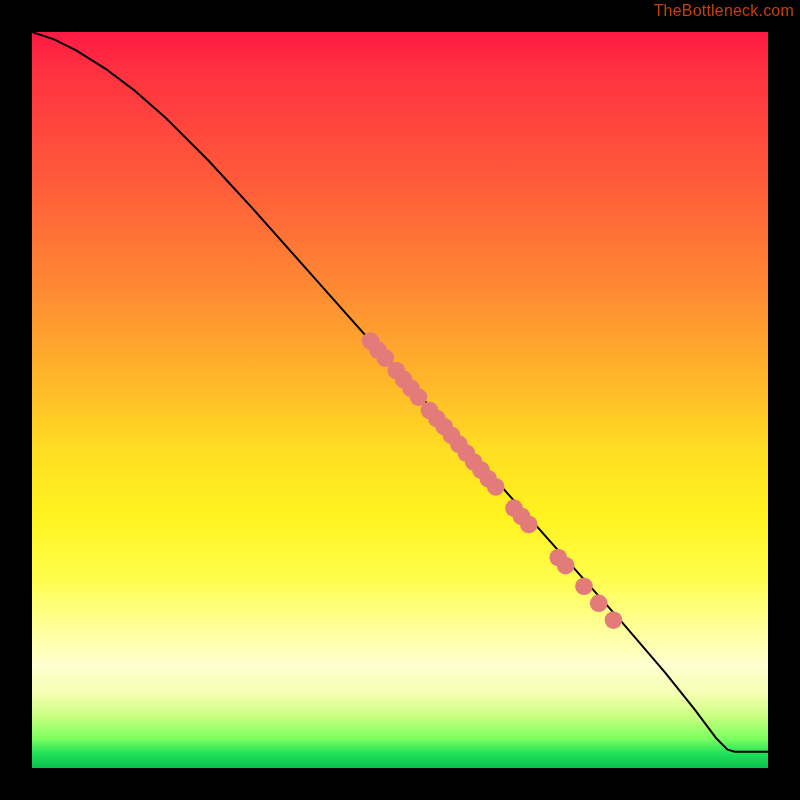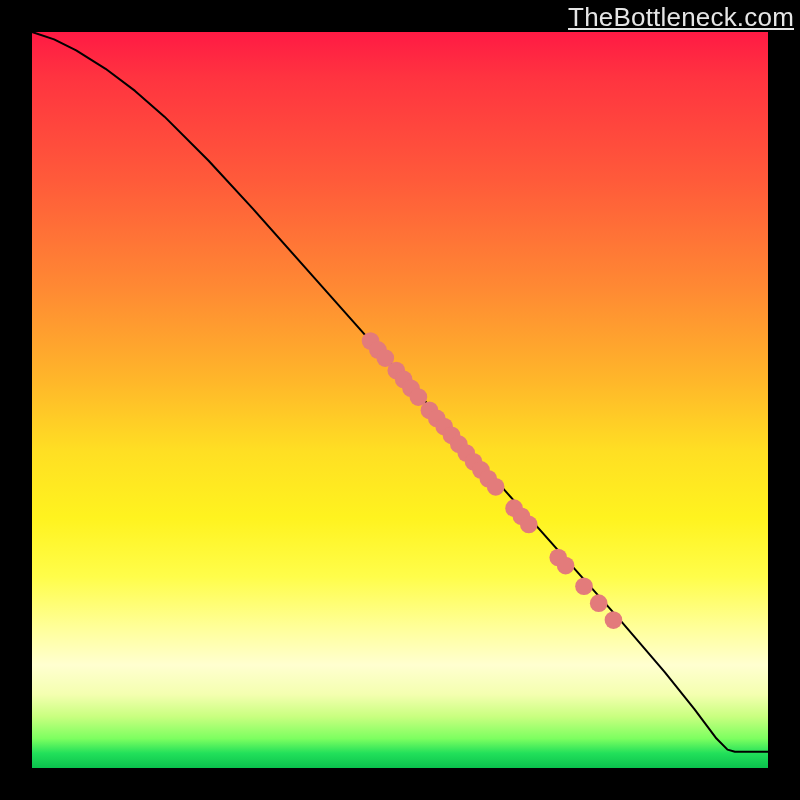--- a/index.html
+++ b/index.html
@@ -47,26 +47,25 @@
     left: 0;
     top: 0;
     width: 736px;
     height: 736px;
     overflow: visible;
   }
   .watermark {
     position: absolute;
     top: 2px;
     right: 6px;
-    color: #e5e5e5;
-    font-size: 26px;
+    color: #c2410c;
+    font-size: 16px;
     font-weight: 500;
     letter-spacing: 0.2px;
     user-select: none;
-    text-decoration: underline;
   }
 </style>
 </head>
 <body>
 
 <div class="stage">
 
   <div class="watermark">TheBottleneck.com</div>
 
   <div class="plot-area">

